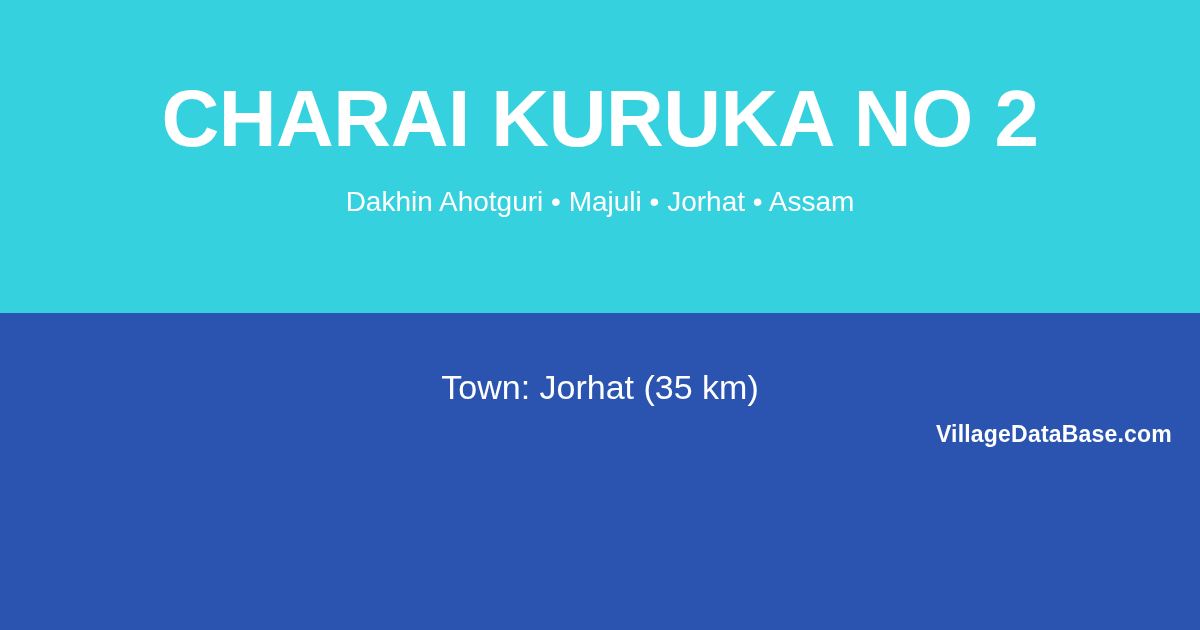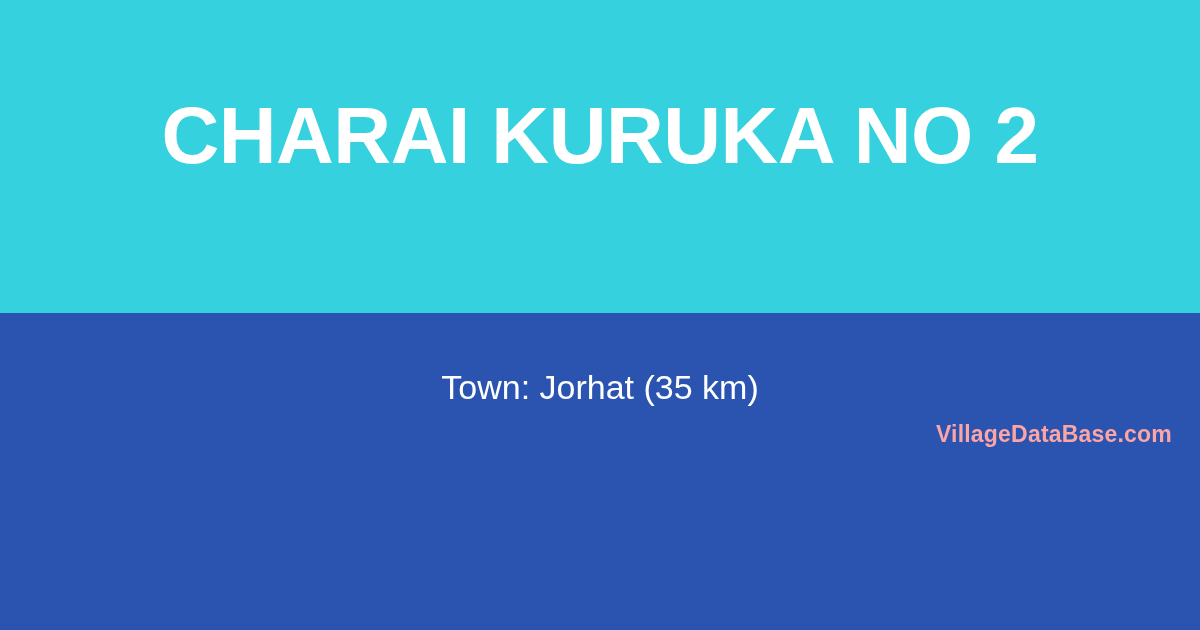--- a/index.html
+++ b/index.html
@@ -71,32 +71,33 @@
     white-space: nowrap;
   }
 
   
   .watermark {
     position: absolute;
     right: 28px;
     bottom: 14px;
     font-size: 23px;
     font-weight: 700;
-    color: #fca5a5;
+    color: #ffffff;
     letter-spacing: 0.2px;
     white-space: nowrap;
   }
 </style>
 </head>
 <body>
 
 <div class="card">
 
   <div class="hero">
     <h1 class="hero-title">CHARAI KURUKA NO 2</h1>
+    <div class="hero-subtitle">Dakhin Ahotguri • Majuli • Jorhat • Assam</div>
   </div>
 
   <div class="body-panel">
     <div class="body-fact">Town: Jorhat (35 km)</div>
 
     <div class="watermark">VillageDataBase.com</div>
   </div>
 
 </div>
 

